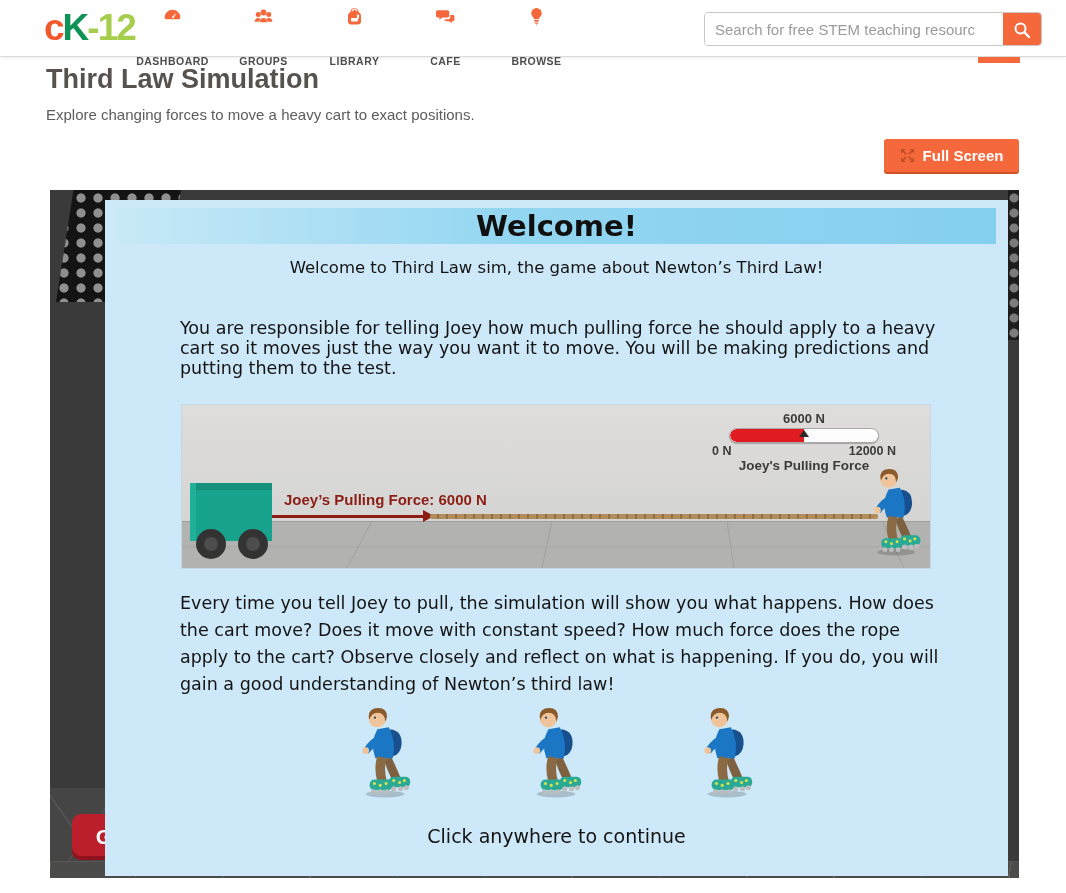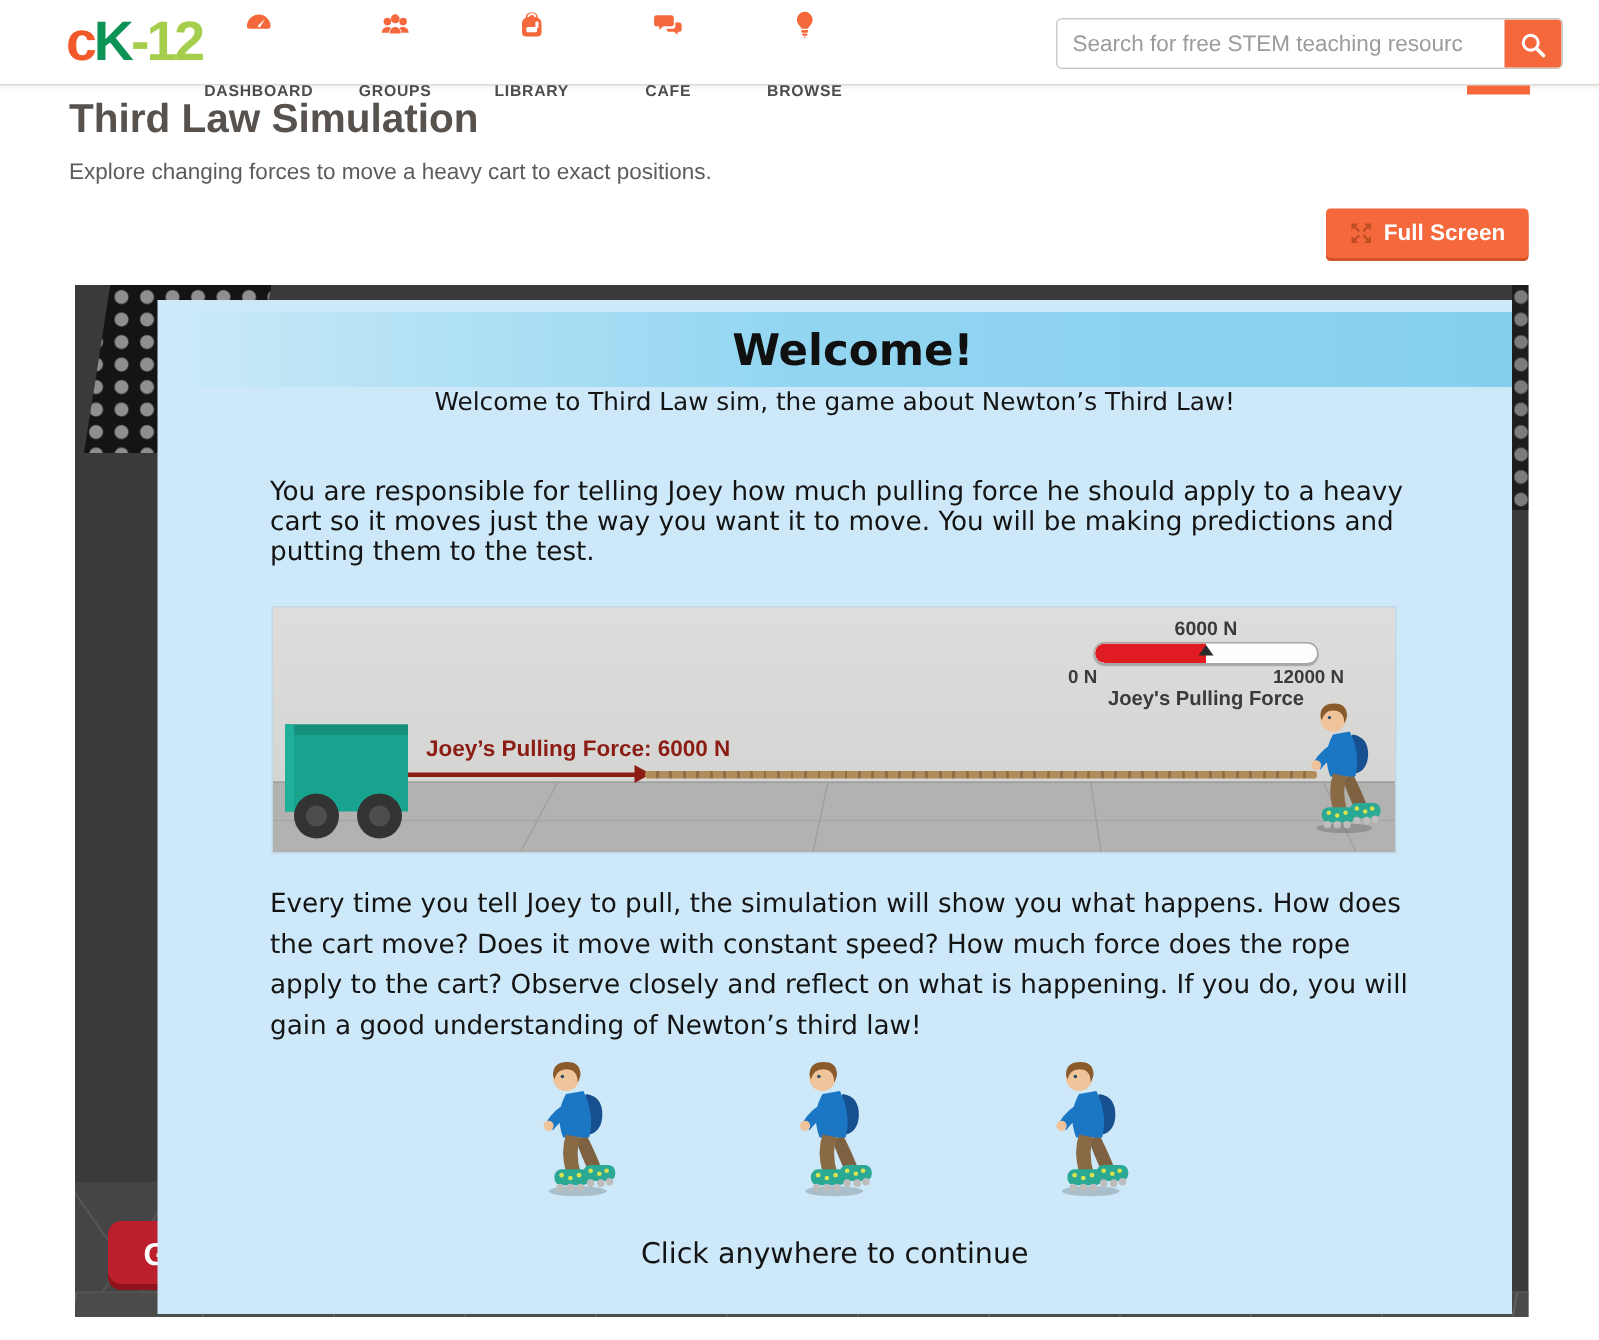--- a/index.html
+++ b/index.html
@@ -64,21 +64,21 @@
                                      linear-gradient(125deg, transparent 58%, #545454 58.5%, #545454 59.5%, transparent 60%); }
   .go-btn { position:absolute; left:22px; top:624px; width:80px; height:46px;
             background:#bb1f2c; border:none; border-radius:9px; color:#fff; font-weight:bold;
             font-size:21px; font-family:"Liberation Sans",sans-serif; cursor:pointer;
             box-shadow:inset 0 -4px 0 #8f121d; z-index:5; }
 
   
   .modal { position:absolute; left:55px; top:10px; width:903px; height:676px;
            background:#cde8f8; z-index:10; cursor:pointer;
            font-family:"DejaVu Sans", sans-serif; color:#141414; }
-  .modal-banner { position:absolute; left:24px; top:8px; width:879px; height:50px;
+  .modal-banner { position:absolute; left:12px; top:8px; width:879px; height:36px;
                   background:linear-gradient(90deg,#c8e9f7 0%,#93d6f1 45%,#84cfee 100%);
                   display:flex; align-items:center; justify-content:center;text-align:center; }
   .modal-banner h2 { font-size:29px; font-weight:600; color:#101010; }
   .modal-intro { position:absolute; left:0; top:58px; width:100%; text-align:center;
                  font-size:16.5px; }
   .modal-para1 { position:absolute; left:75px; top:118px; width:760px; font-size:17.5px;
                  line-height:20px; }
   .modal-para2 { position:absolute; left:75px; top:390px; width:768px; font-size:17.5px;
                  line-height:27px; }
   .modal-continue { position:absolute; left:0; top:625px; width:100%; text-align:center;

